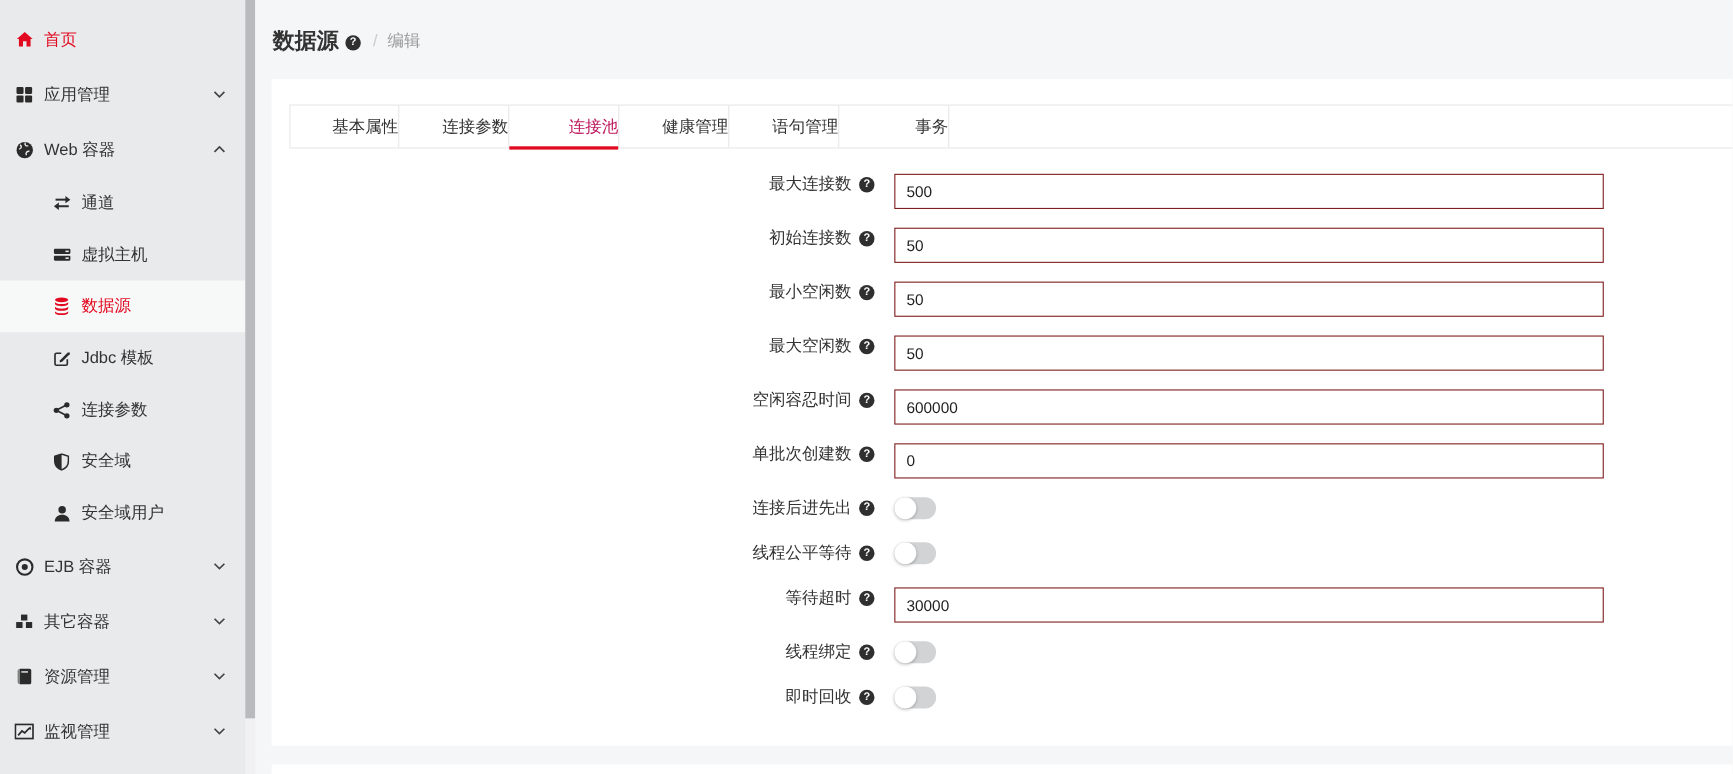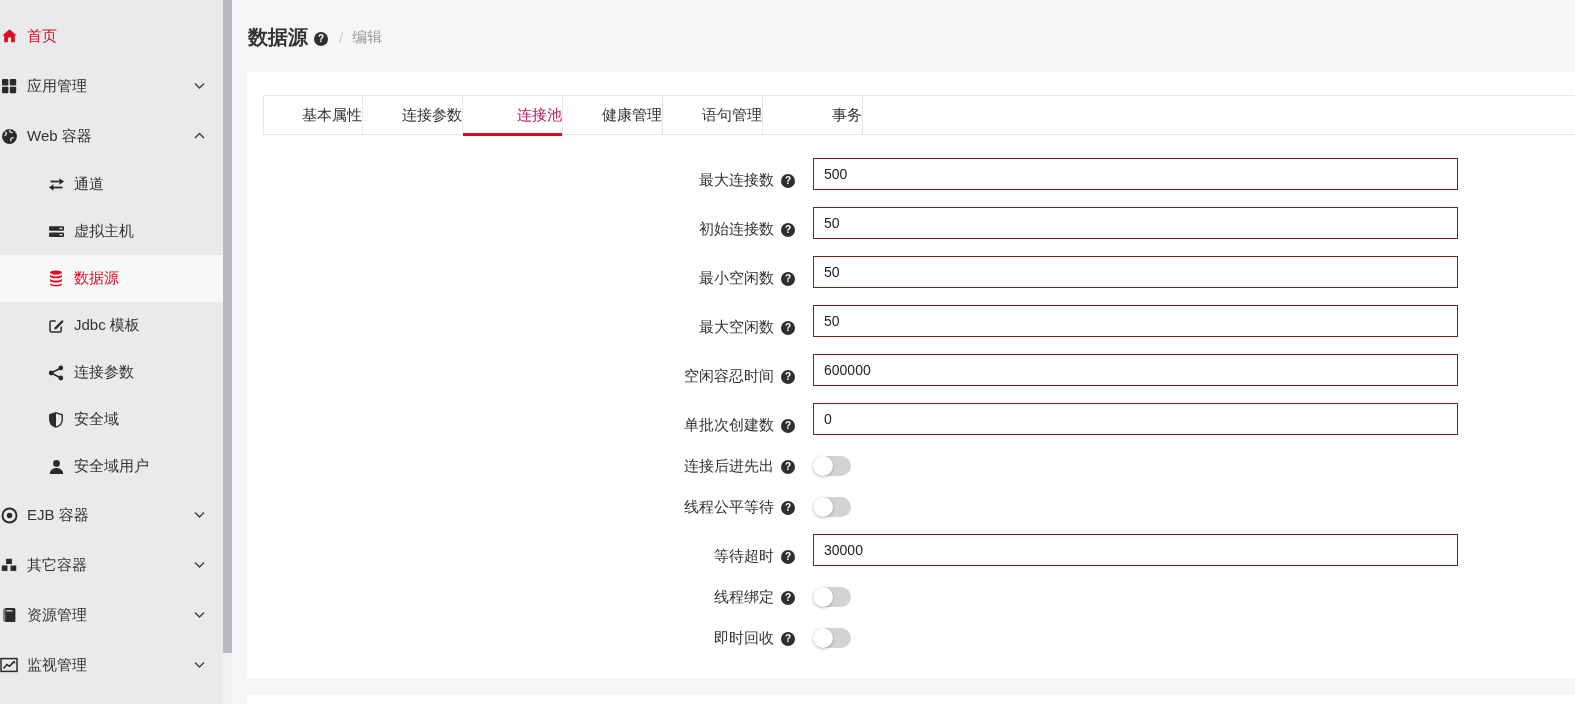--- a/index.html
+++ b/index.html
@@ -5,21 +5,21 @@
   * { margin:0; padding:0; box-sizing:border-box; }
   html,body { width:1575px; height:704px; overflow:hidden;
     font-family:"Liberation Sans","DejaVu Sans",sans-serif; background:#f5f6f8; }
 
   
   .sidebar { position:absolute; left:0; top:0; width:232px; height:704px;
     background:#e9eaec; }
   .side-list { padding-top:11px; }
   .side-item { display:flex; align-items:center; color:#333; font-size:15px;
     cursor:pointer; }
-  .side-item.lv1 { height:50px; }
+  .side-item.lv1 { height:50px; padding-left:13px; }
   .side-item.lv2 { height:47px; padding-left:47px; }
   .side-item .ic { width:18px; height:18px; display:flex; align-items:center;
     justify-content:center; margin-right:9px; color:#2b2b2b; flex:0 0 auto; }
   .side-item.red, .side-item.red .ic { color:#e20a20; }
   .side-item.selected { background:#f7f8f8; width:223px; }
   .side-item.selected, .side-item.selected .ic { color:#e20a20; }
   .chev { margin-left:auto; margin-right:27px; display:flex; }
 
   
   .sb-track { position:absolute; right:0; top:0; width:9px; height:704px;
@@ -50,21 +50,21 @@
   .tab { width:100px; display:flex; align-items:center; justify-content:flex-end;
     font-size:15px; color:#333; border-right:1px solid #e7e7e7; cursor:pointer;
     position:relative; }
   .tab:first-child { border-left:1px solid #e7e7e7; }
   .tab.active { color:#be185d; }
   .tab.active::after { content:""; position:absolute; left:0; right:0;
     bottom:-2px; height:3px; background:#e20a20; }
 
   
   .form { margin-top:23px; }
-  .frow { display:flex; align-items:flex-end; margin-bottom:17px; }
+  .frow { display:flex; align-items:flex-start; margin-bottom:17px; }
   .frow.trow { min-height:24px; }
   .flabel { width:532px; display:flex; align-items:center;
     justify-content:flex-end; font-size:15px; color:#333; flex:0 0 auto; }
   .flabel .qicon { margin-left:7px; }
   .fctrl { margin-left:18px; }
   .tinput { width:645px; height:32px; border:1px solid #7f1d1d; background:#fff;
     font-size:14px; color:#222; padding:0 10px;
     font-family:"Liberation Sans","DejaVu Sans",sans-serif; }
   .toggle { width:38px; height:20px; border-radius:10px; background:#d2d3d5;
     position:relative; cursor:pointer; }

